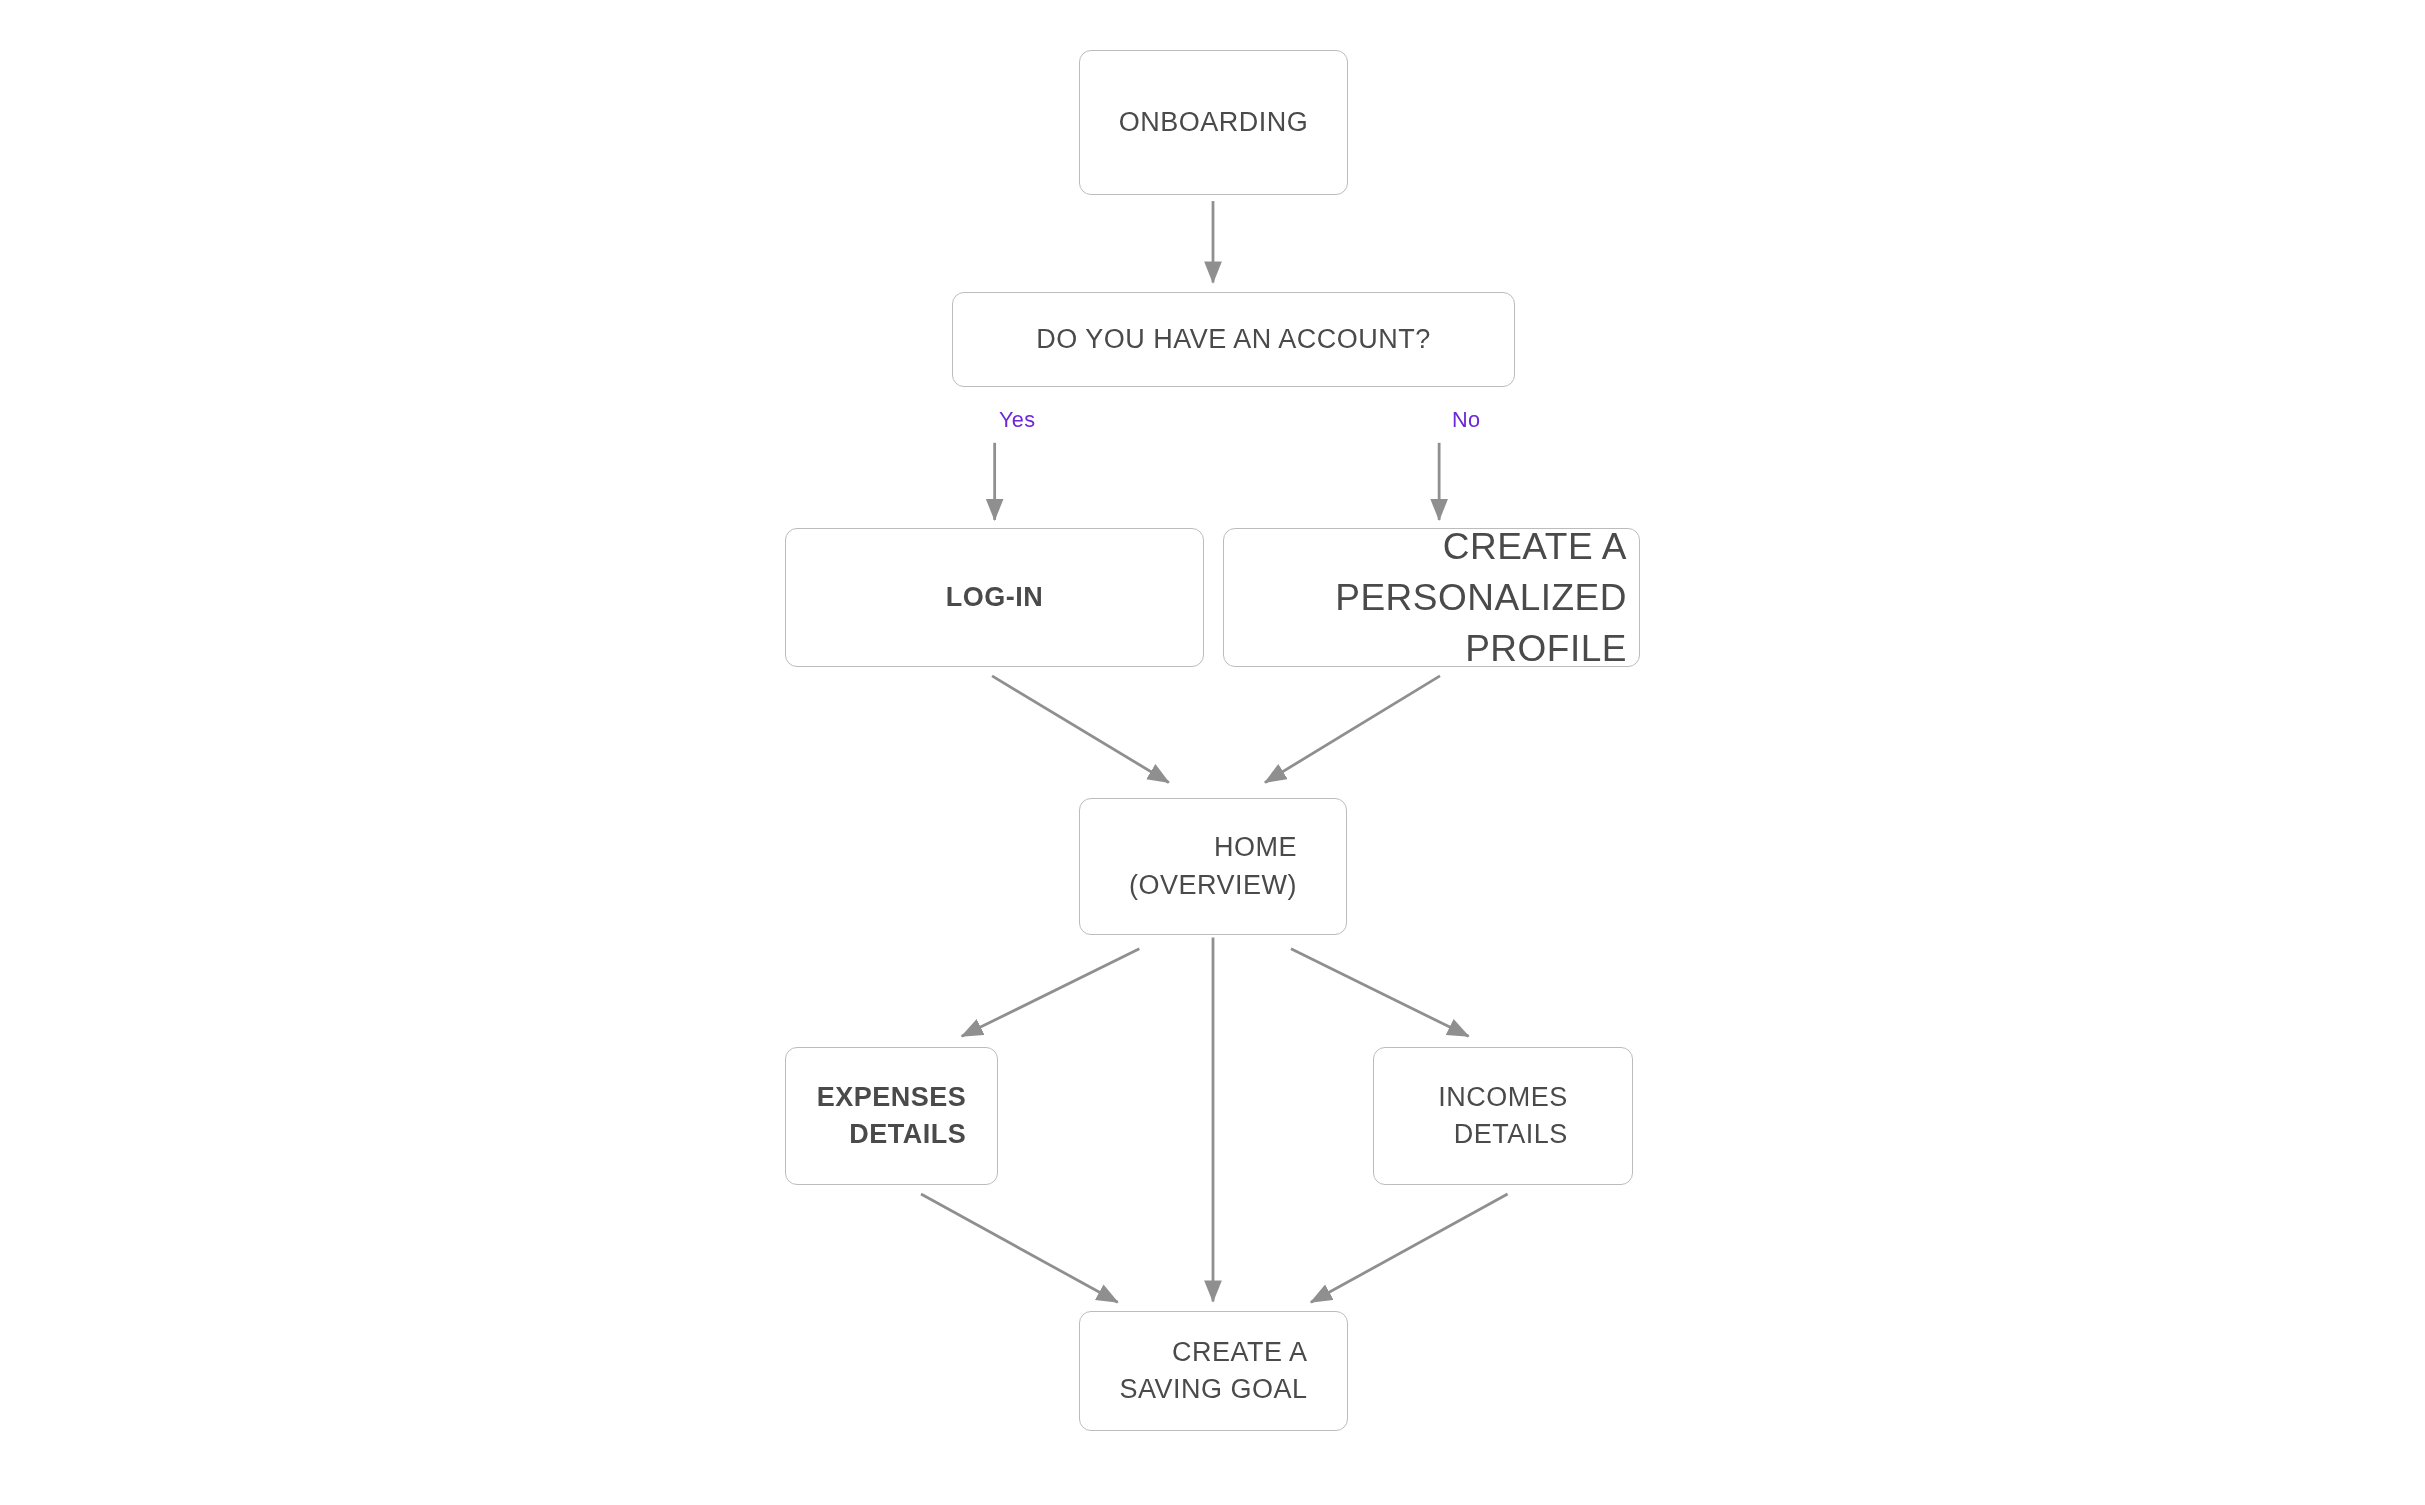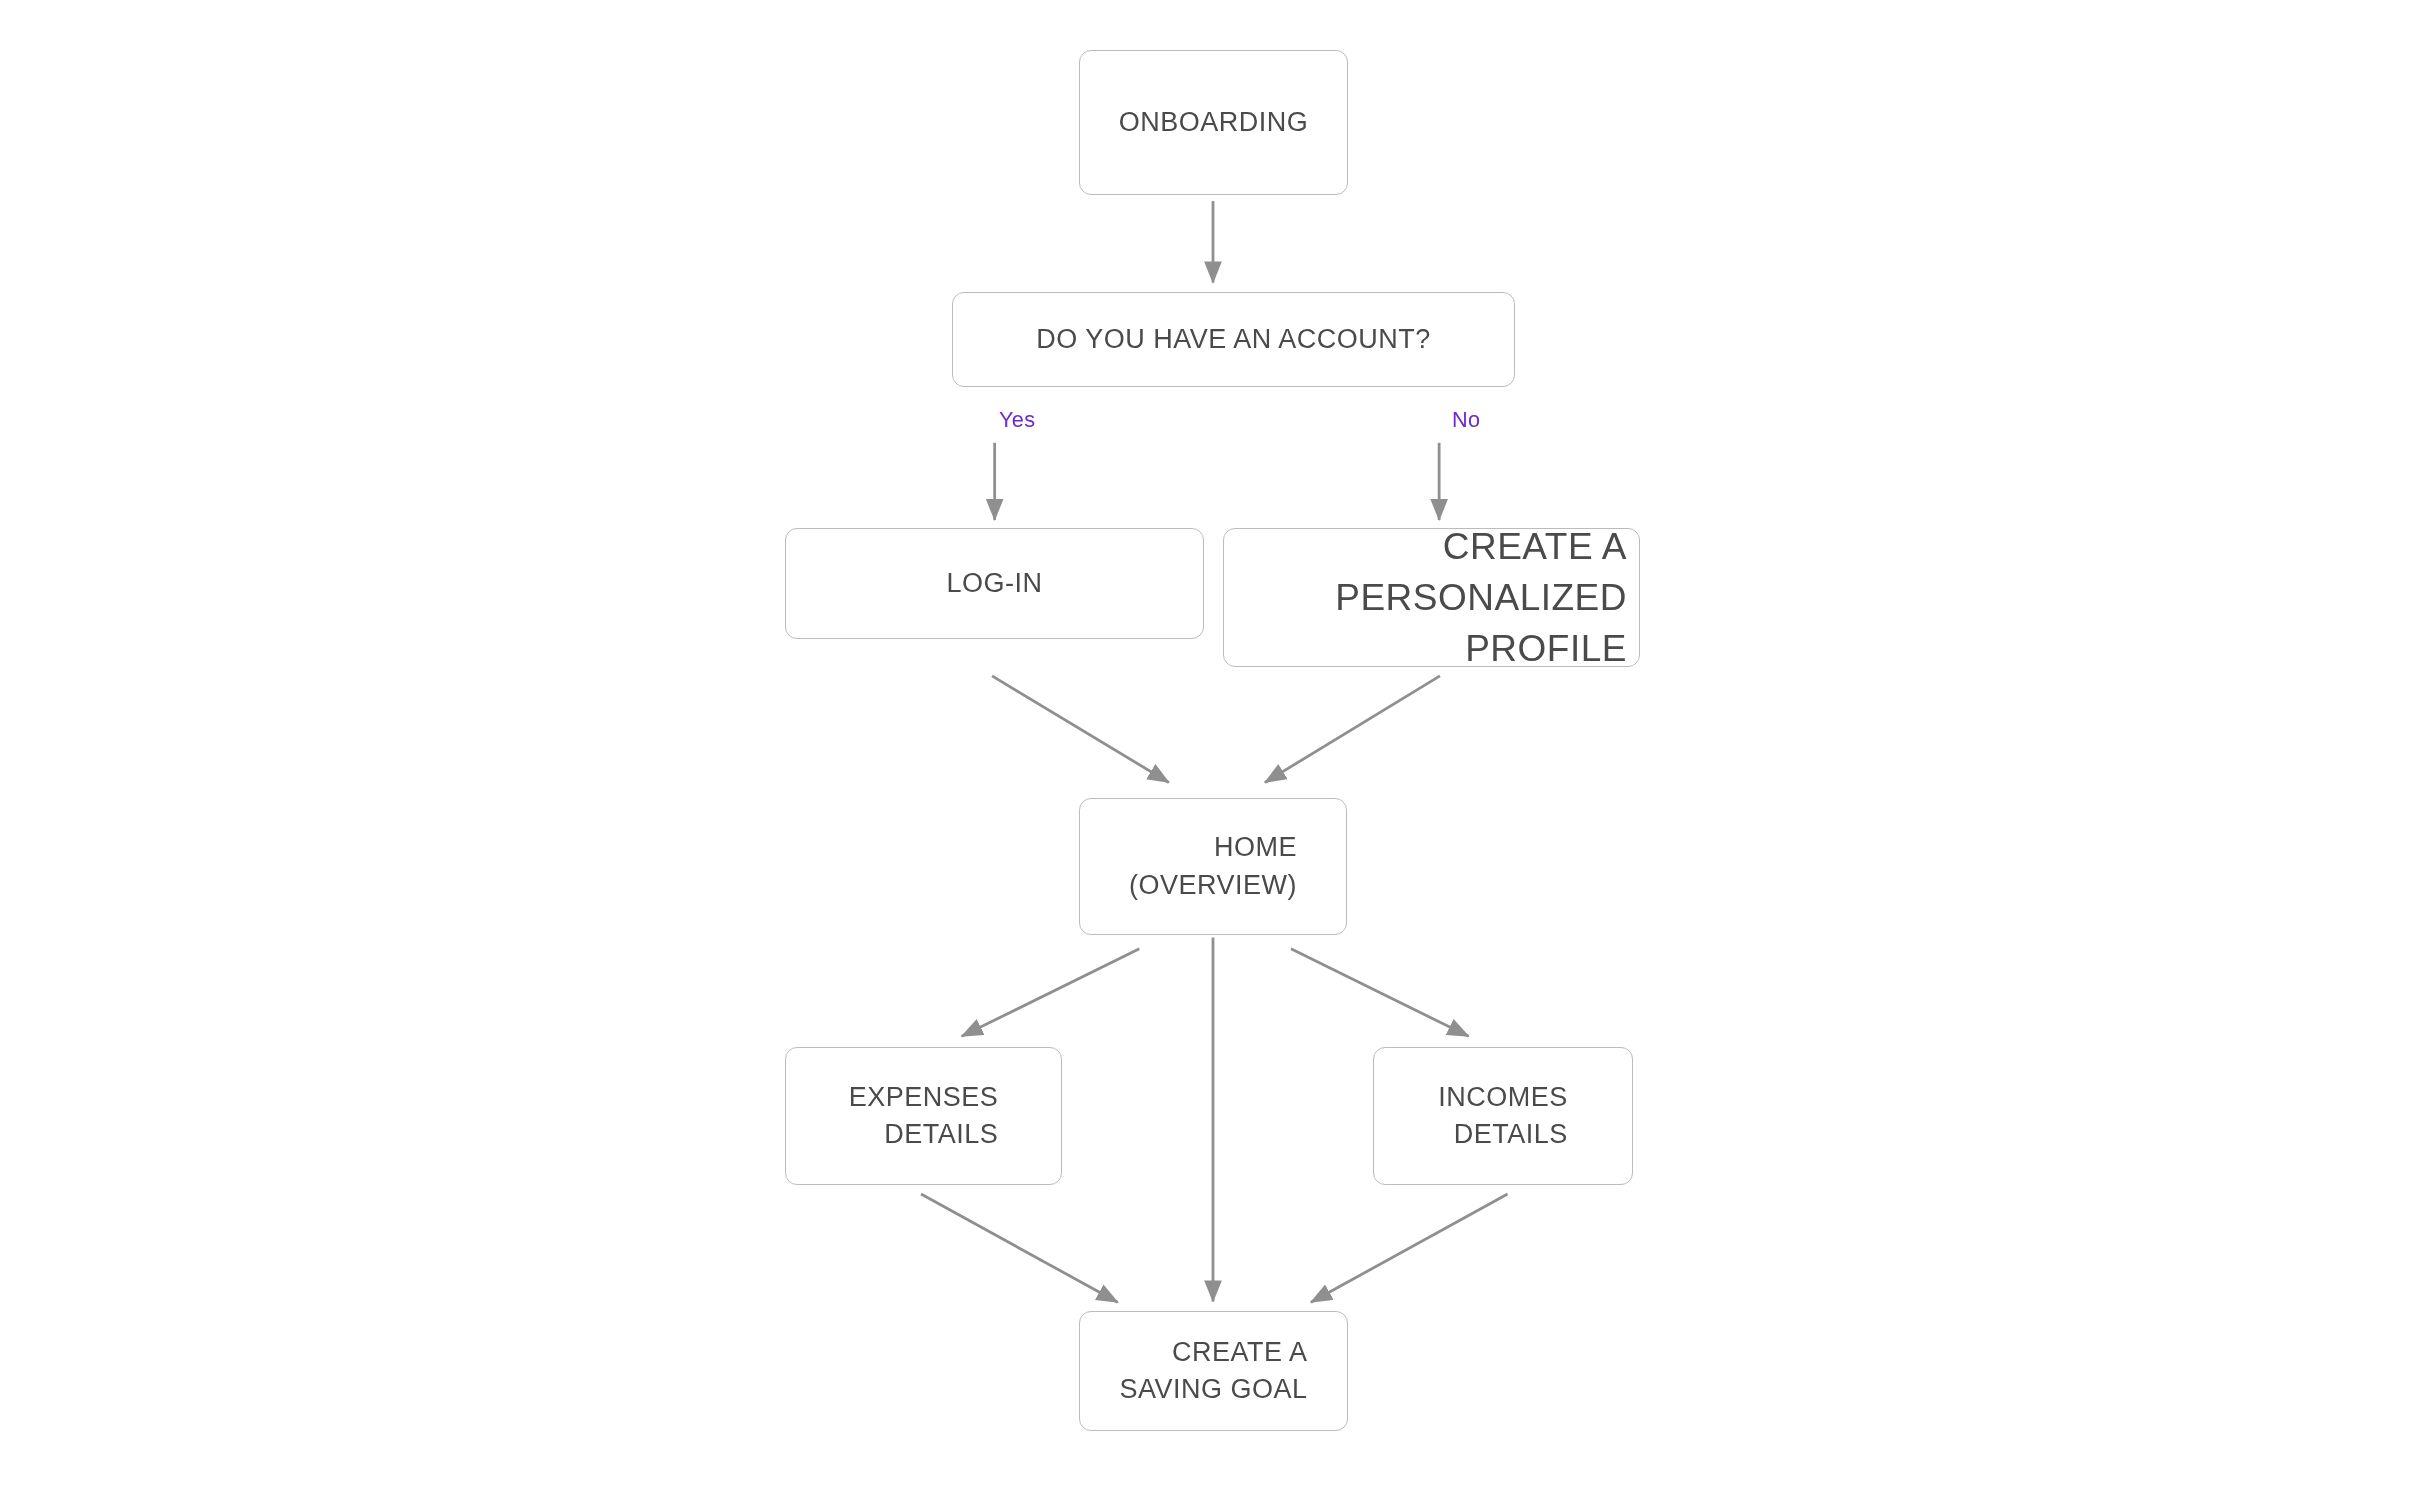--- a/index.html
+++ b/index.html
@@ -60,37 +60,39 @@
     width: 269px;  height: 145px;
     font-size: 27px;
   }
   #node-decision {
     left: 952px;  top: 292px;
     width: 563px;  height: 95px;
     font-size: 27px;
   }
   #node-login {
     left: 785px;   top: 528px;
-    width: 419px;  height: 111px;
+    width: 419px;  height: 139px;
     font-size: 27px;
+    font-weight: bold;
   }
   #node-create-profile {
     left: 1223px;  top: 528px;
     width: 417px;  height: 139px;
     font-size: 37px;
   }
   #node-home {
     left: 1079px;  top: 798px;
     width: 268px;  height: 137px;
     font-size: 27px;
   }
   #node-expenses {
     left: 785px;   top: 1047px;
-    width: 277px;  height: 138px;
+    width: 213px;  height: 138px;
     font-size: 27px;
+    font-weight: bold;
   }
   #node-incomes {
     left: 1373px;  top: 1047px;
     width: 260px;  height: 138px;
     font-size: 27px;
   }
   #node-saving-goal {
     left: 1079px;  top: 1311px;
     width: 269px;  height: 120px;
     font-size: 27px;

